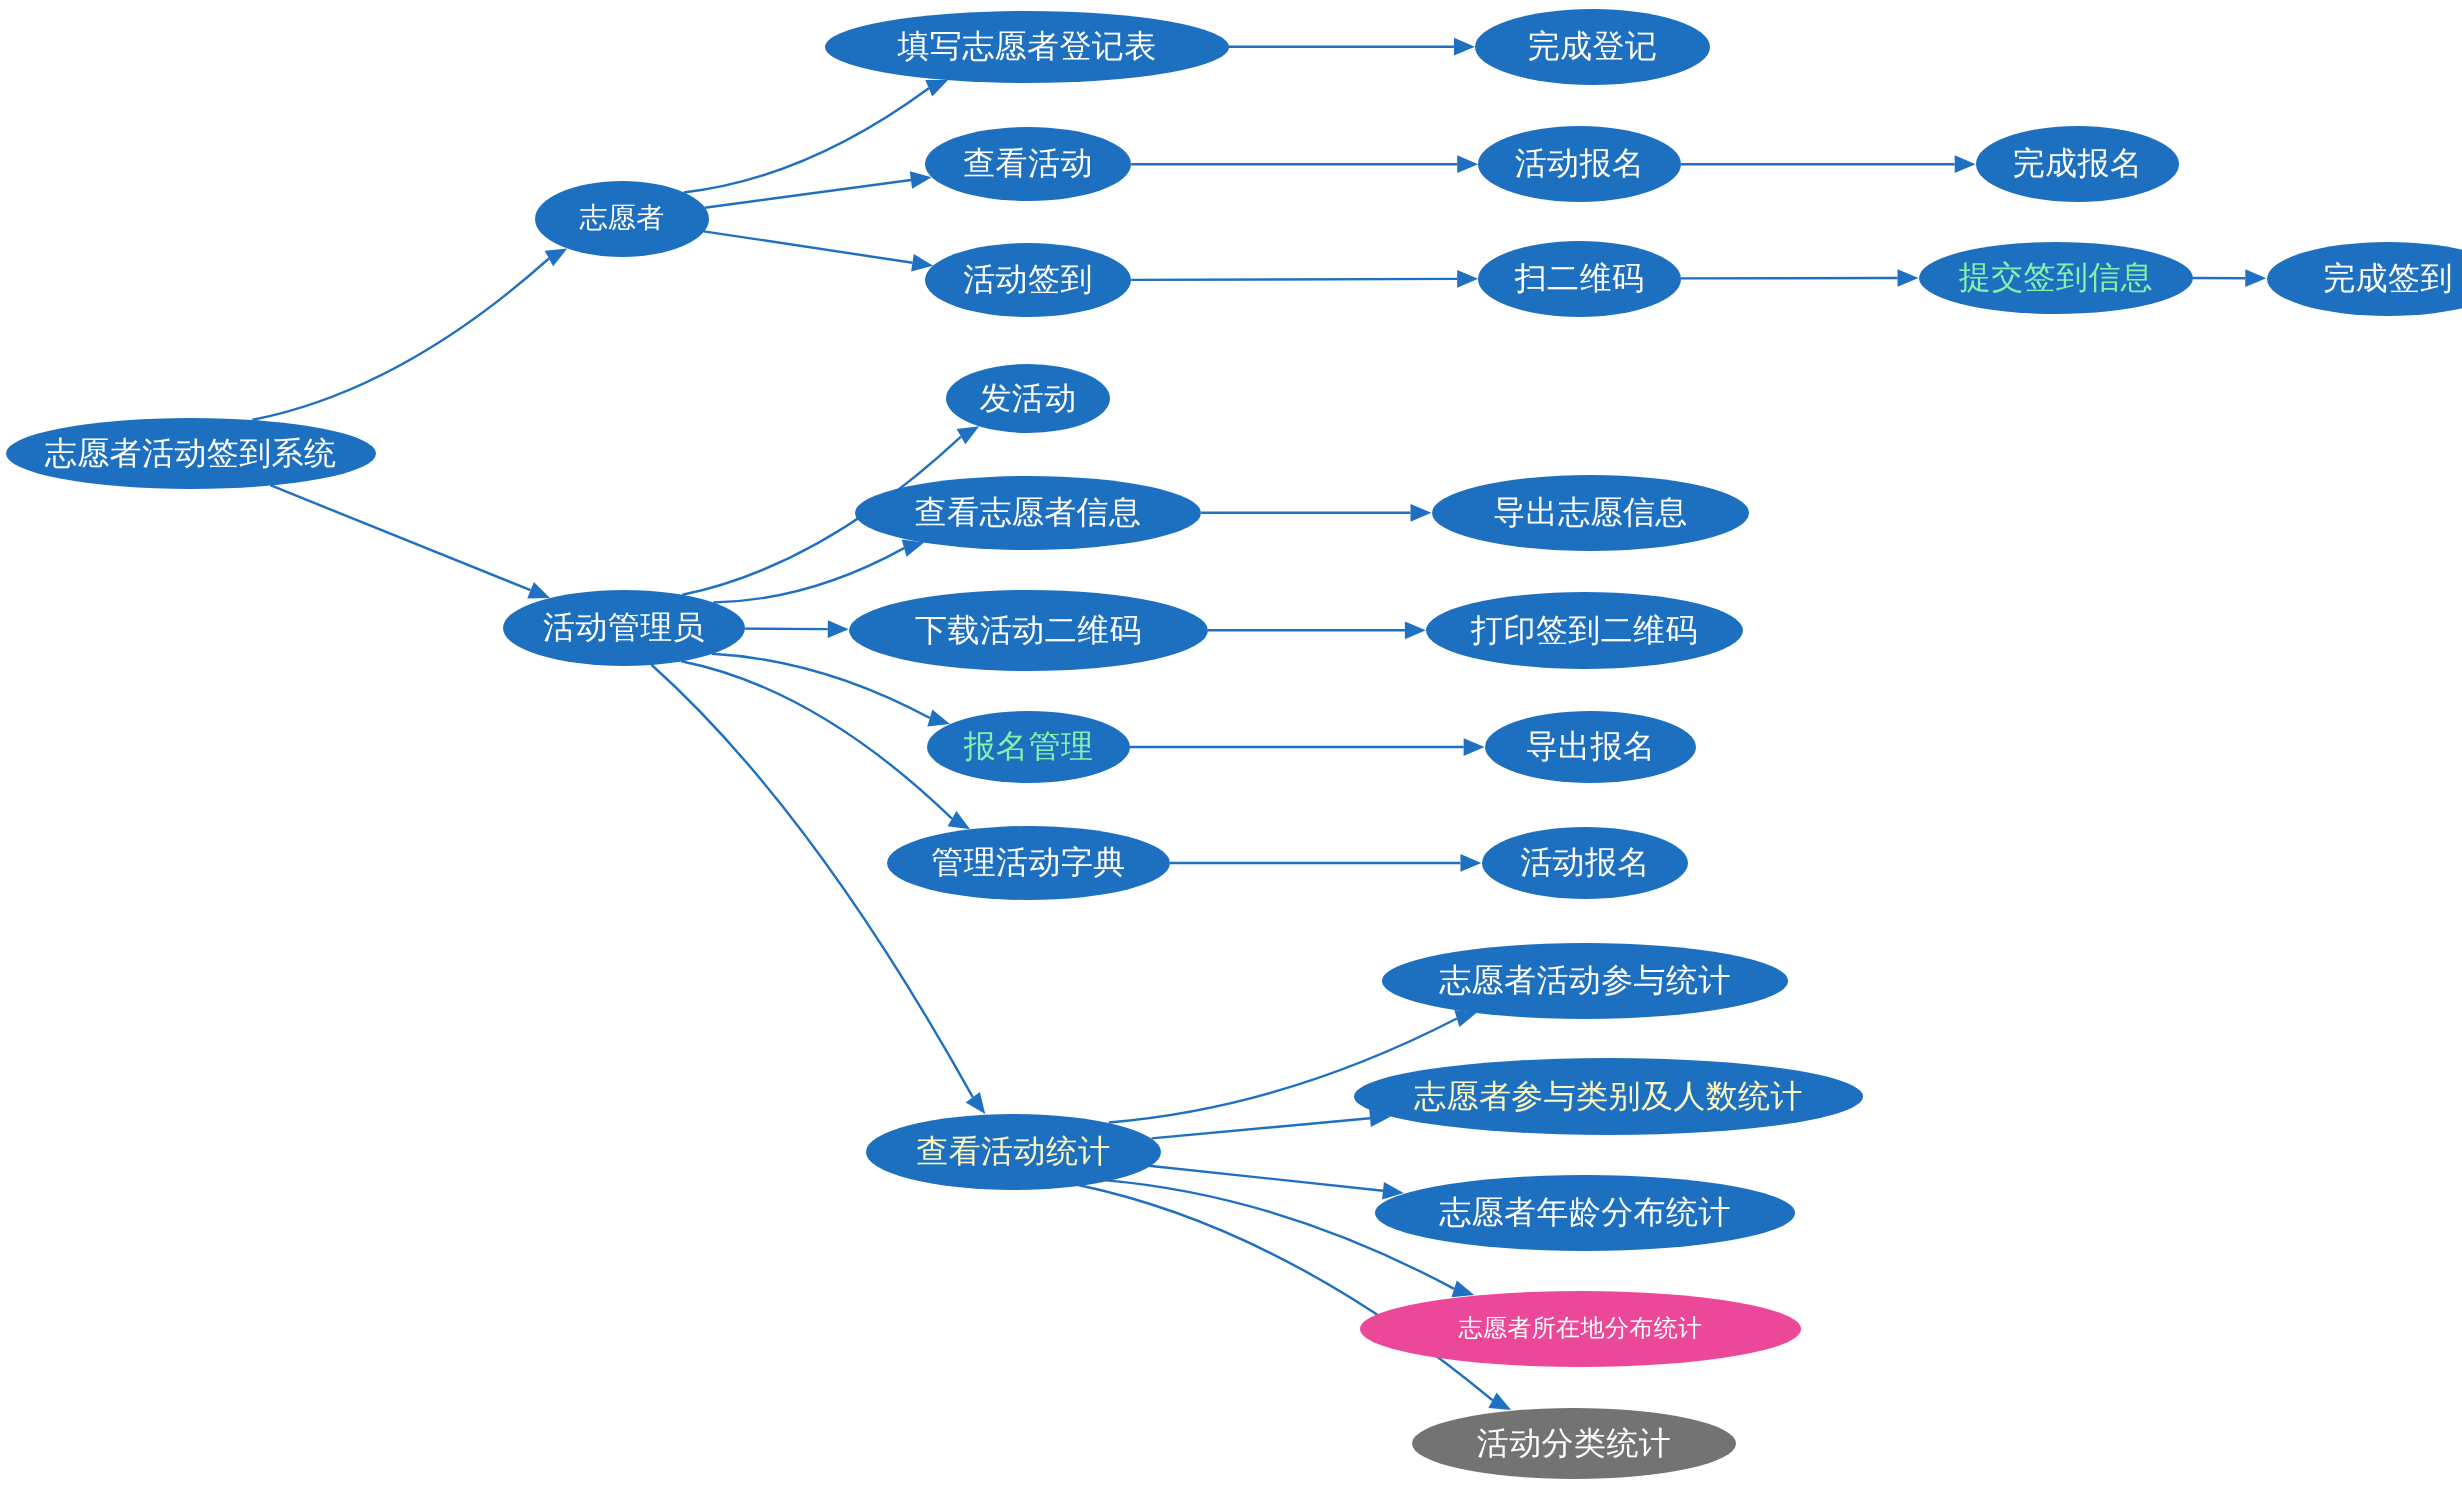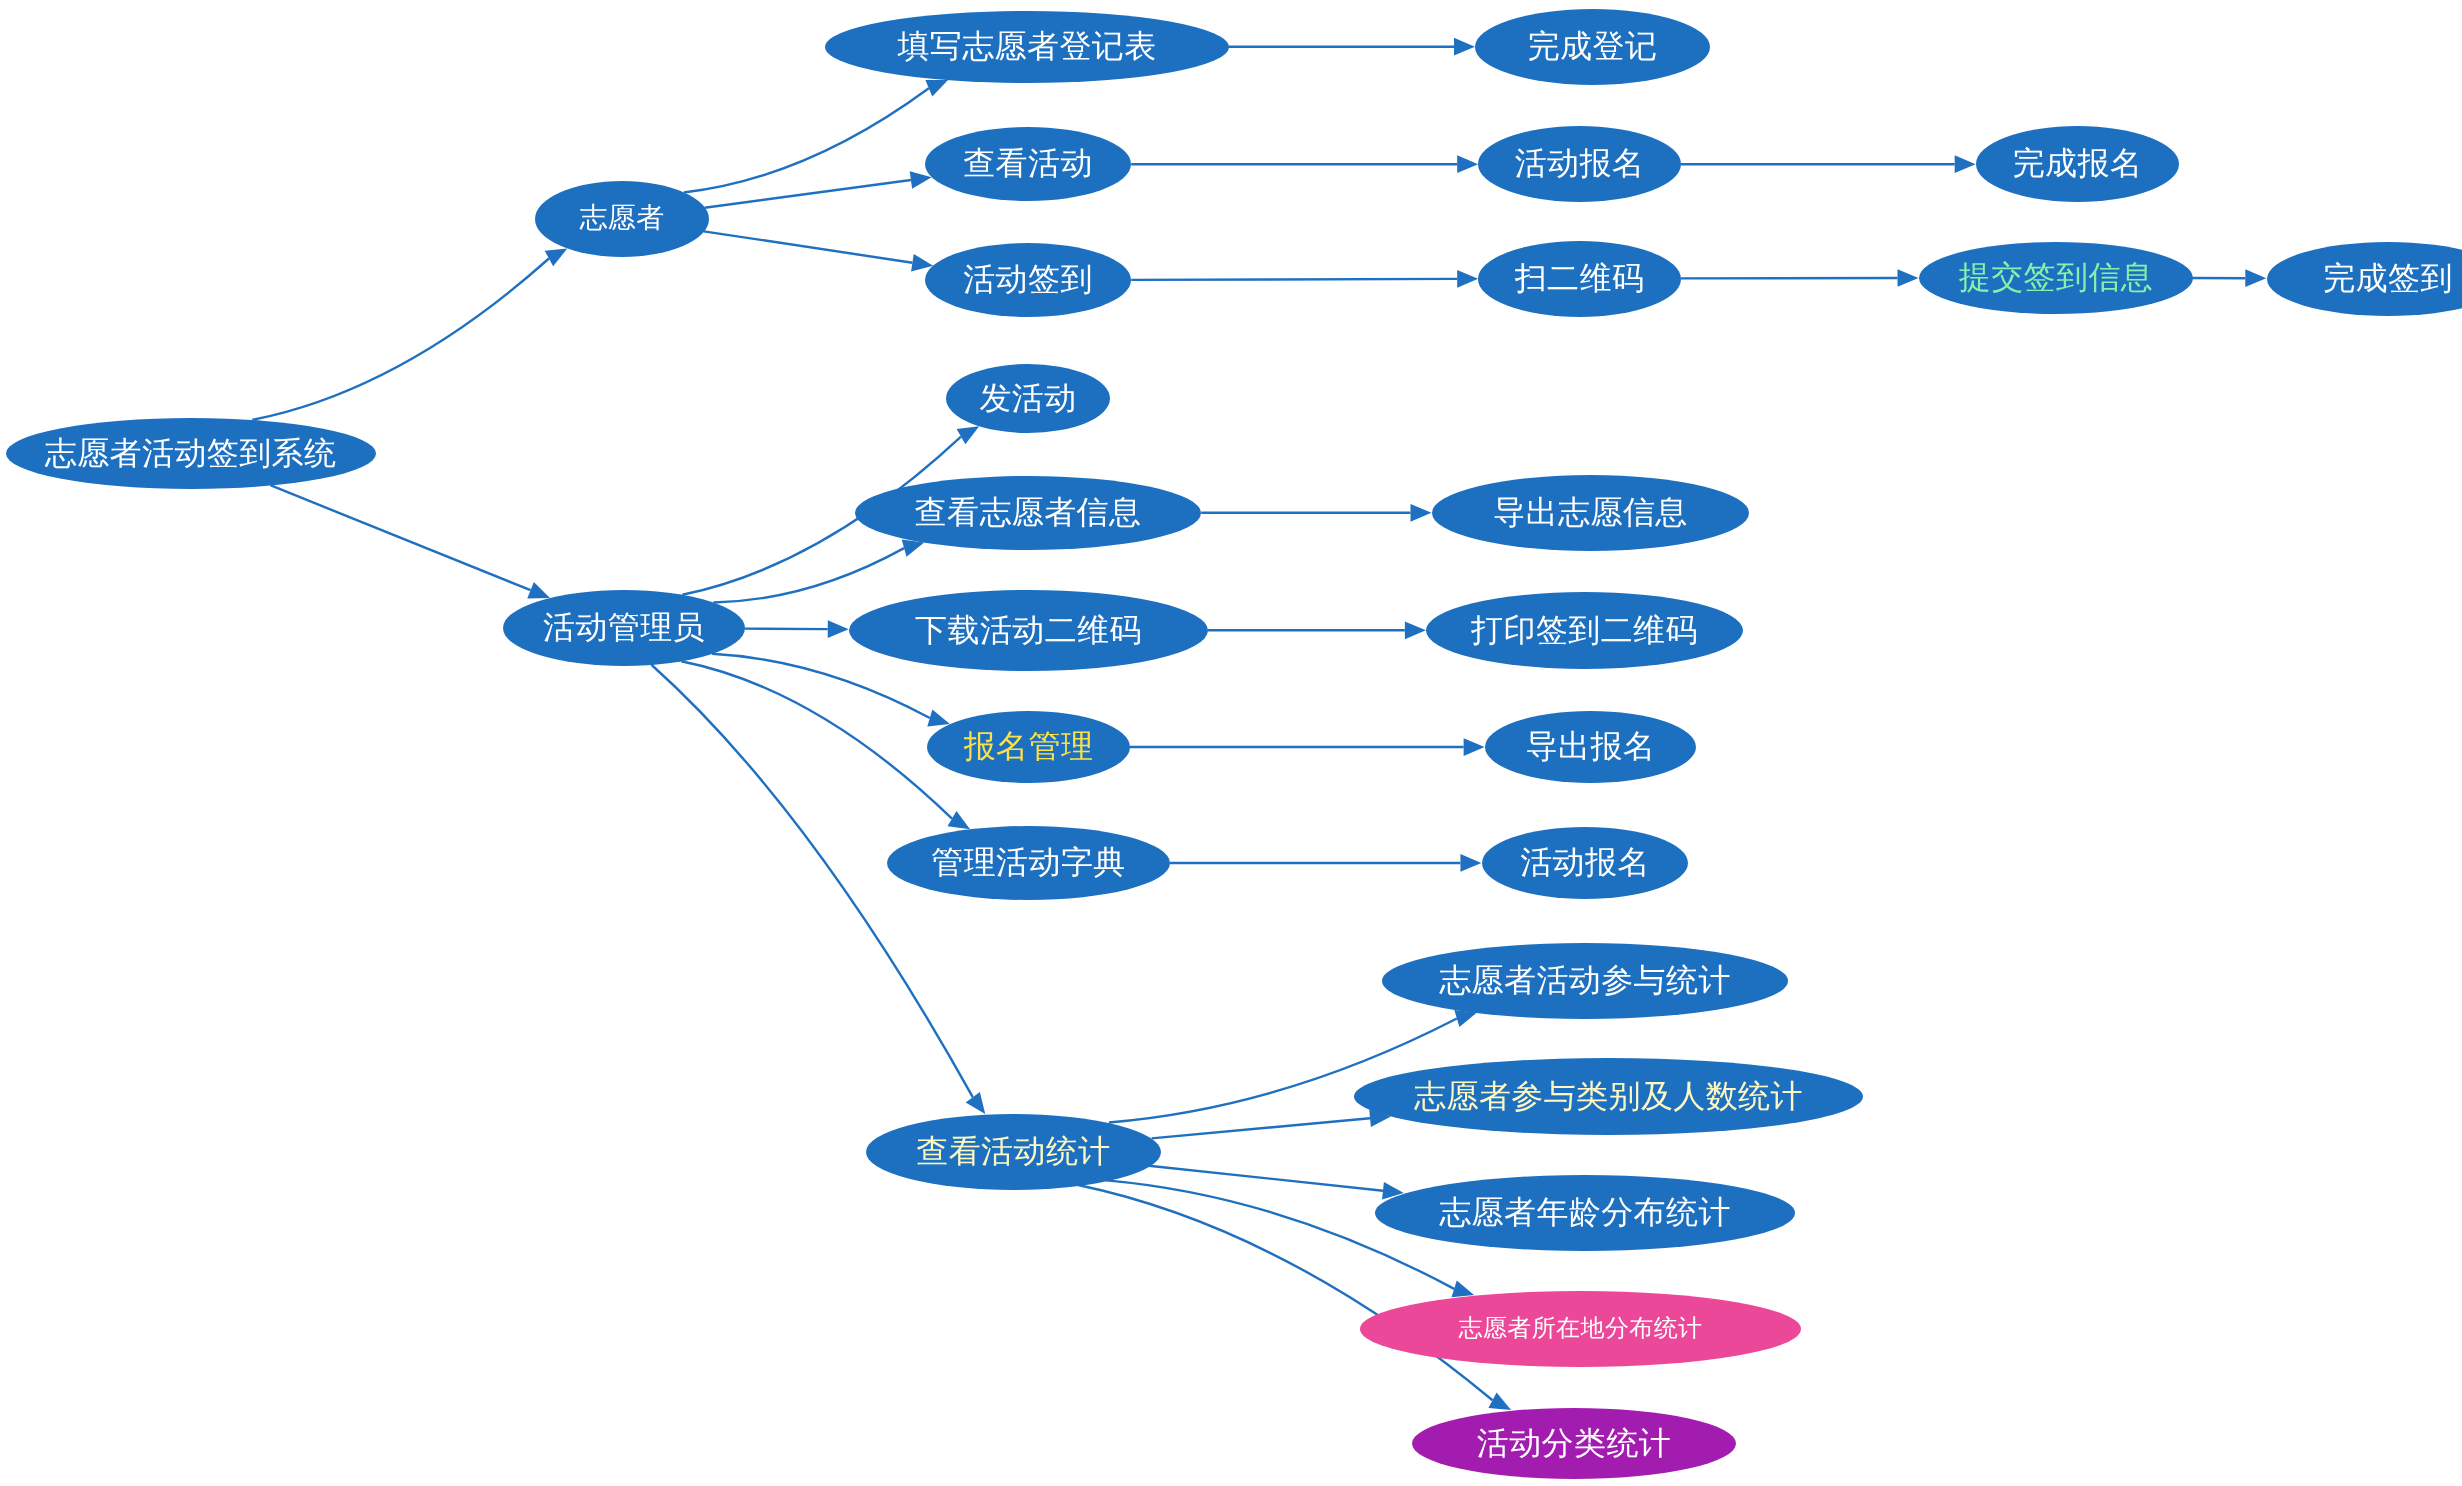--- a/index.html
+++ b/index.html
@@ -202,21 +202,21 @@
       </div>
       <div class="node" style="left: 1432px; top: 475px; width: 317px; height: 76px; background: rgb(29, 111, 192); color: rgb(255, 255, 255); font-size: 32px;">
         <span>导出志愿信息</span>
       </div>
       <div class="node" style="left: 849px; top: 590px; width: 359px; height: 81px; background: rgb(29, 111, 192); color: rgb(255, 255, 255); font-size: 32px;">
         <span>下载活动二维码</span>
       </div>
       <div class="node" style="left: 1426px; top: 592px; width: 317px; height: 77px; background: rgb(29, 111, 192); color: rgb(255, 255, 255); font-size: 32px;">
         <span>打印签到二维码</span>
       </div>
-      <div class="node" style="left: 927px; top: 711px; width: 203px; height: 72px; background: rgb(29, 111, 192); color: #fde047; font-size: 32px;">
+      <div class="node" style="left: 927px; top: 711px; width: 203px; height: 72px; background: rgb(29, 111, 192); color: #86efac; font-size: 32px;">
         <span>报名管理</span>
       </div>
       <div class="node" style="left: 1485px; top: 711px; width: 211px; height: 72px; background: rgb(29, 111, 192); color: rgb(255, 255, 255); font-size: 32px;">
         <span>导出报名</span>
       </div>
       <div class="node" style="left: 887px; top: 826px; width: 283px; height: 74px; background: rgb(29, 111, 192); color: rgb(255, 255, 255); font-size: 32px;">
         <span>管理活动字典</span>
       </div>
       <div class="node" style="left: 1482px; top: 827px; width: 206px; height: 72px; background: rgb(29, 111, 192); color: rgb(255, 255, 255); font-size: 32px;">
         <span>活动报名</span>
@@ -229,18 +229,18 @@
       </div>
       <div class="node" style="left: 1354px; top: 1058px; width: 509px; height: 77px; background: rgb(29, 111, 192); color: #fef9c3; font-size: 32px;">
         <span>志愿者参与类别及人数统计</span>
       </div>
       <div class="node" style="left: 1375px; top: 1175px; width: 420px; height: 76px; background: rgb(29, 111, 192); color: rgb(255, 255, 255); font-size: 32px;">
         <span>志愿者年龄分布统计</span>
       </div>
       <div class="node" style="left: 1360px; top: 1291px; width: 441px; height: 76px; background: #ec4899; color: rgb(255, 255, 255); font-size: 24px;">
         <span>志愿者所在地分布统计</span>
       </div>
-      <div class="node" style="left: 1412px; top: 1408px; width: 324px; height: 71px; background: #a21caf; color: rgb(255, 255, 255); font-size: 32px;">
+      <div class="node" style="left: 1412px; top: 1408px; width: 324px; height: 71px; background: #737373; color: rgb(255, 255, 255); font-size: 32px;">
         <span>活动分类统计</span>
       </div>
     </div>
 </div>
 
 
 </body></html>

